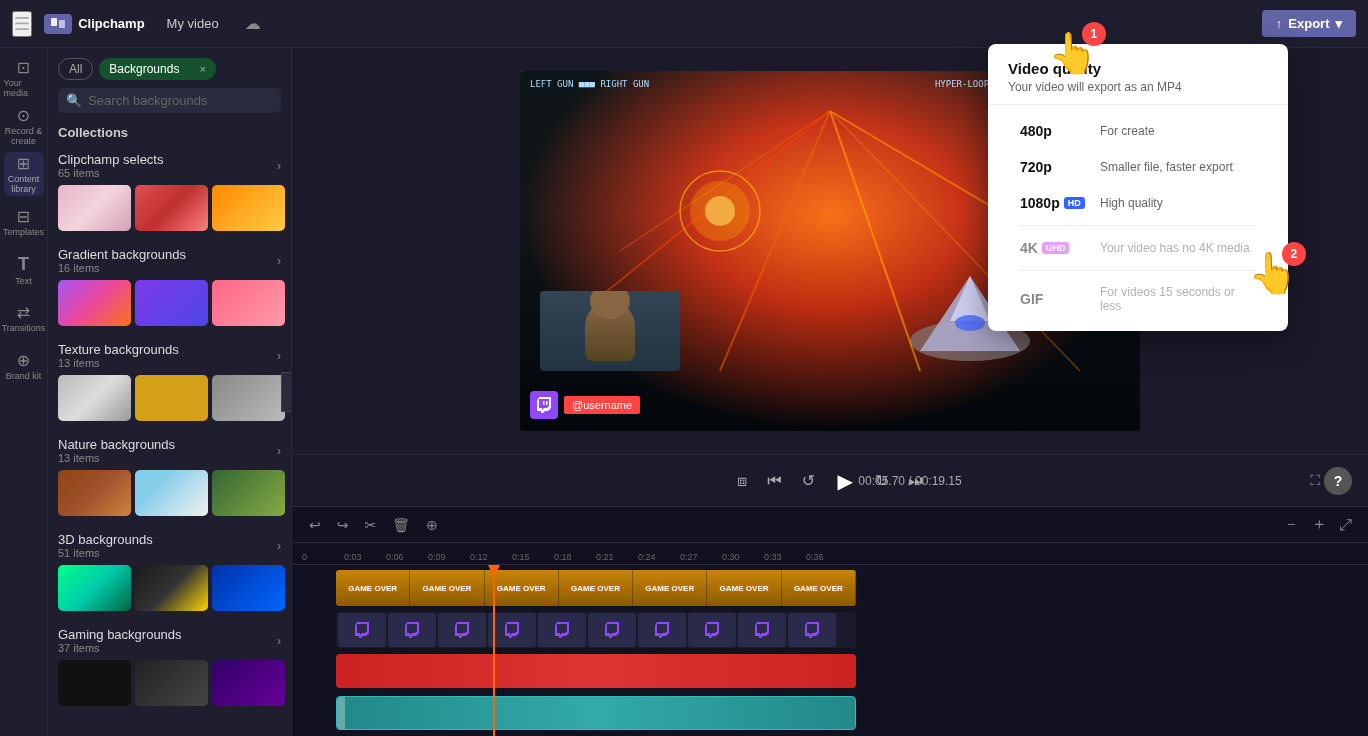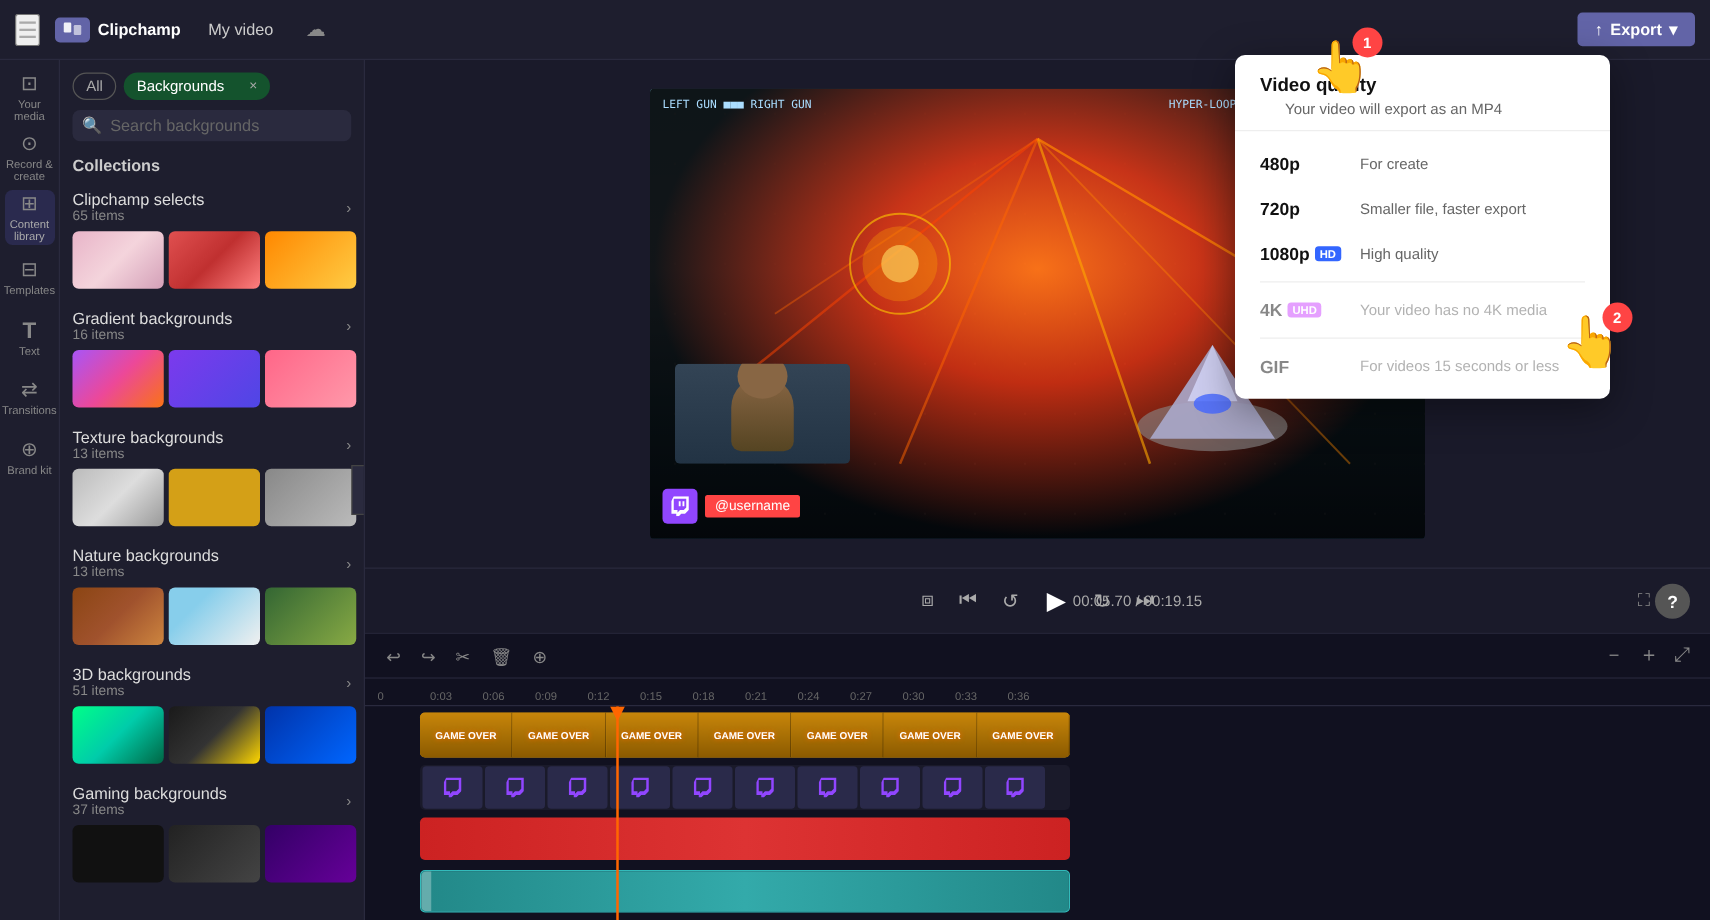--- a/index.html
+++ b/index.html
@@ -558,24 +558,23 @@
     }
     .quality-title {
       font-size: 15px;
       font-weight: 600;
       color: #111;
     }
     .quality-subtitle {
       font-size: 12px;
       color: #666;
       margin-top: 3px;
-      margin-left: 20px;
     }
     .quality-options {
-      padding: 8px 0;
+      padding: 8px 12px;
     }
     .quality-option {
       display: flex;
       align-items: center;
       padding: 10px 20px;
       cursor: pointer;
       gap: 10px;
     }
     .quality-option.disabled { opacity: 0.5; cursor: default; }
     .quality-option-label {
@@ -689,21 +688,21 @@
     <span>Export</span>
     <span>▾</span>
   </button>
 </div>
 
 <div class="main-layout">
 
   <div class="icon-sidebar">
     <div class="icon-sidebar-item">
       <span class="icon-symbol">⊡</span>
-      <span style="font-size:9px;text-align:center;line-height:1.1;">Your media</span>
+      <span style="font-size:9px;line-height:1.1;">Your media</span>
     </div>
     <div class="icon-sidebar-item">
       <span class="icon-symbol">⊙</span>
       <span style="font-size:9px;text-align:center;line-height:1.1;">Record &amp;<br>create</span>
     </div>
     <div class="icon-sidebar-item" style="background:#2a2a4e;">
       <span class="icon-symbol">⊞</span>
       <span style="font-size:9px;text-align:center;line-height:1.1;color:#aaa;">Content<br>library</span>
     </div>
     <div class="icon-sidebar-item">

